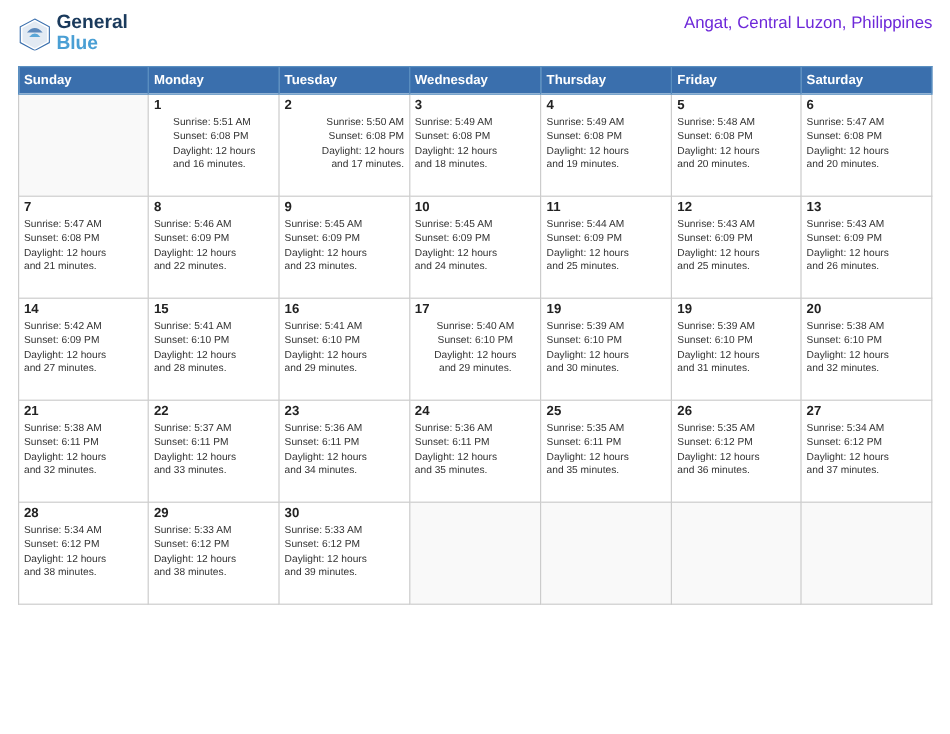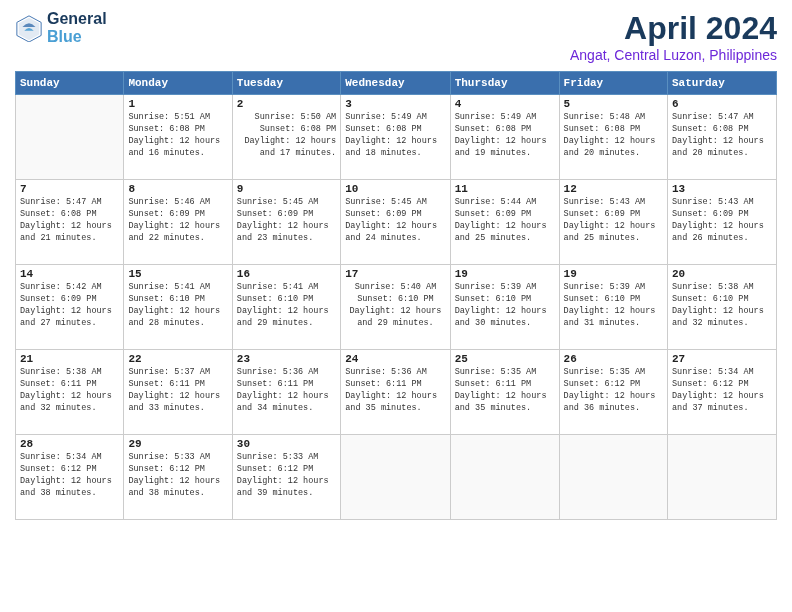--- a/index.html
+++ b/index.html
@@ -39,21 +39,20 @@
       color: #1a3a5c;
     }
     .location-title {
       font-size: 14px;
       color: #6d28d9;
     }
     .calendar {
       width: 100%;
       border-collapse: collapse;
       font-size: 9.5px;
-      font-family: Liberation Mono, monospace;
     }
     .calendar th {
       background: #3a6fad;
       color: #fff;
       padding: 5px 4px;
       text-align: left;
       font-size: 11px;
       border: 1px solid #5a8fc0;
     }
     .calendar td {
@@ -91,21 +90,20 @@
         <polygon points="15,2 28,9 28,23 15,30 2,23 2,9" fill="none" stroke="#3a6fad" stroke-width="1"></polygon>
         <path d="M8 14 Q15 6 22 14" fill="#3a6fad" opacity="0.8"></path>
         <path d="M10 18 Q15 12 20 18" fill="#4a9fd4" opacity="0.9"></path>
       </svg>
       <div style="line-height:1.15">
         <div style="font-size:16px;font-weight:bold;color:#1a3a5c;">General</div>
         <div style="font-size:16px;font-weight:bold;color:#4a9fd4;">Blue</div>
       </div>
     </div>
     <div class="title-block">
-      <div class="month-title">April 2024</div>
       <div class="location-title">Angat, Central Luzon, Philippines</div>
     </div>
   </div>
 
   <table class="calendar">
     <thead>
       <tr>
         <th>Sunday</th>
         <th>Monday</th>
         <th>Tuesday</th>
@@ -113,21 +111,21 @@
         <th>Thursday</th>
         <th>Friday</th>
         <th>Saturday</th>
       </tr>
     </thead>
     <tbody id="calendar-body">
     <tr>
           <td class="empty"></td>
           <td>
             <span class="day-num">1</span>
-            <div class="day-info" style="white-space: pre-line;">Sunrise: 5:51 AM
+            <div class="day-info" style="white-space: pre-line; margin-left: 16px;">Sunrise: 5:51 AM
 Sunset: 6:08 PM
 Daylight: 12 hours
 and 16 minutes.</div>
           </td>
           <td>
             <span class="day-num">2</span>
             <div class="day-info" style="white-space: pre-line; text-align: right;">Sunrise: 5:50 AM
 Sunset: 6:08 PM
 Daylight: 12 hours
 and 17 minutes.</div>

